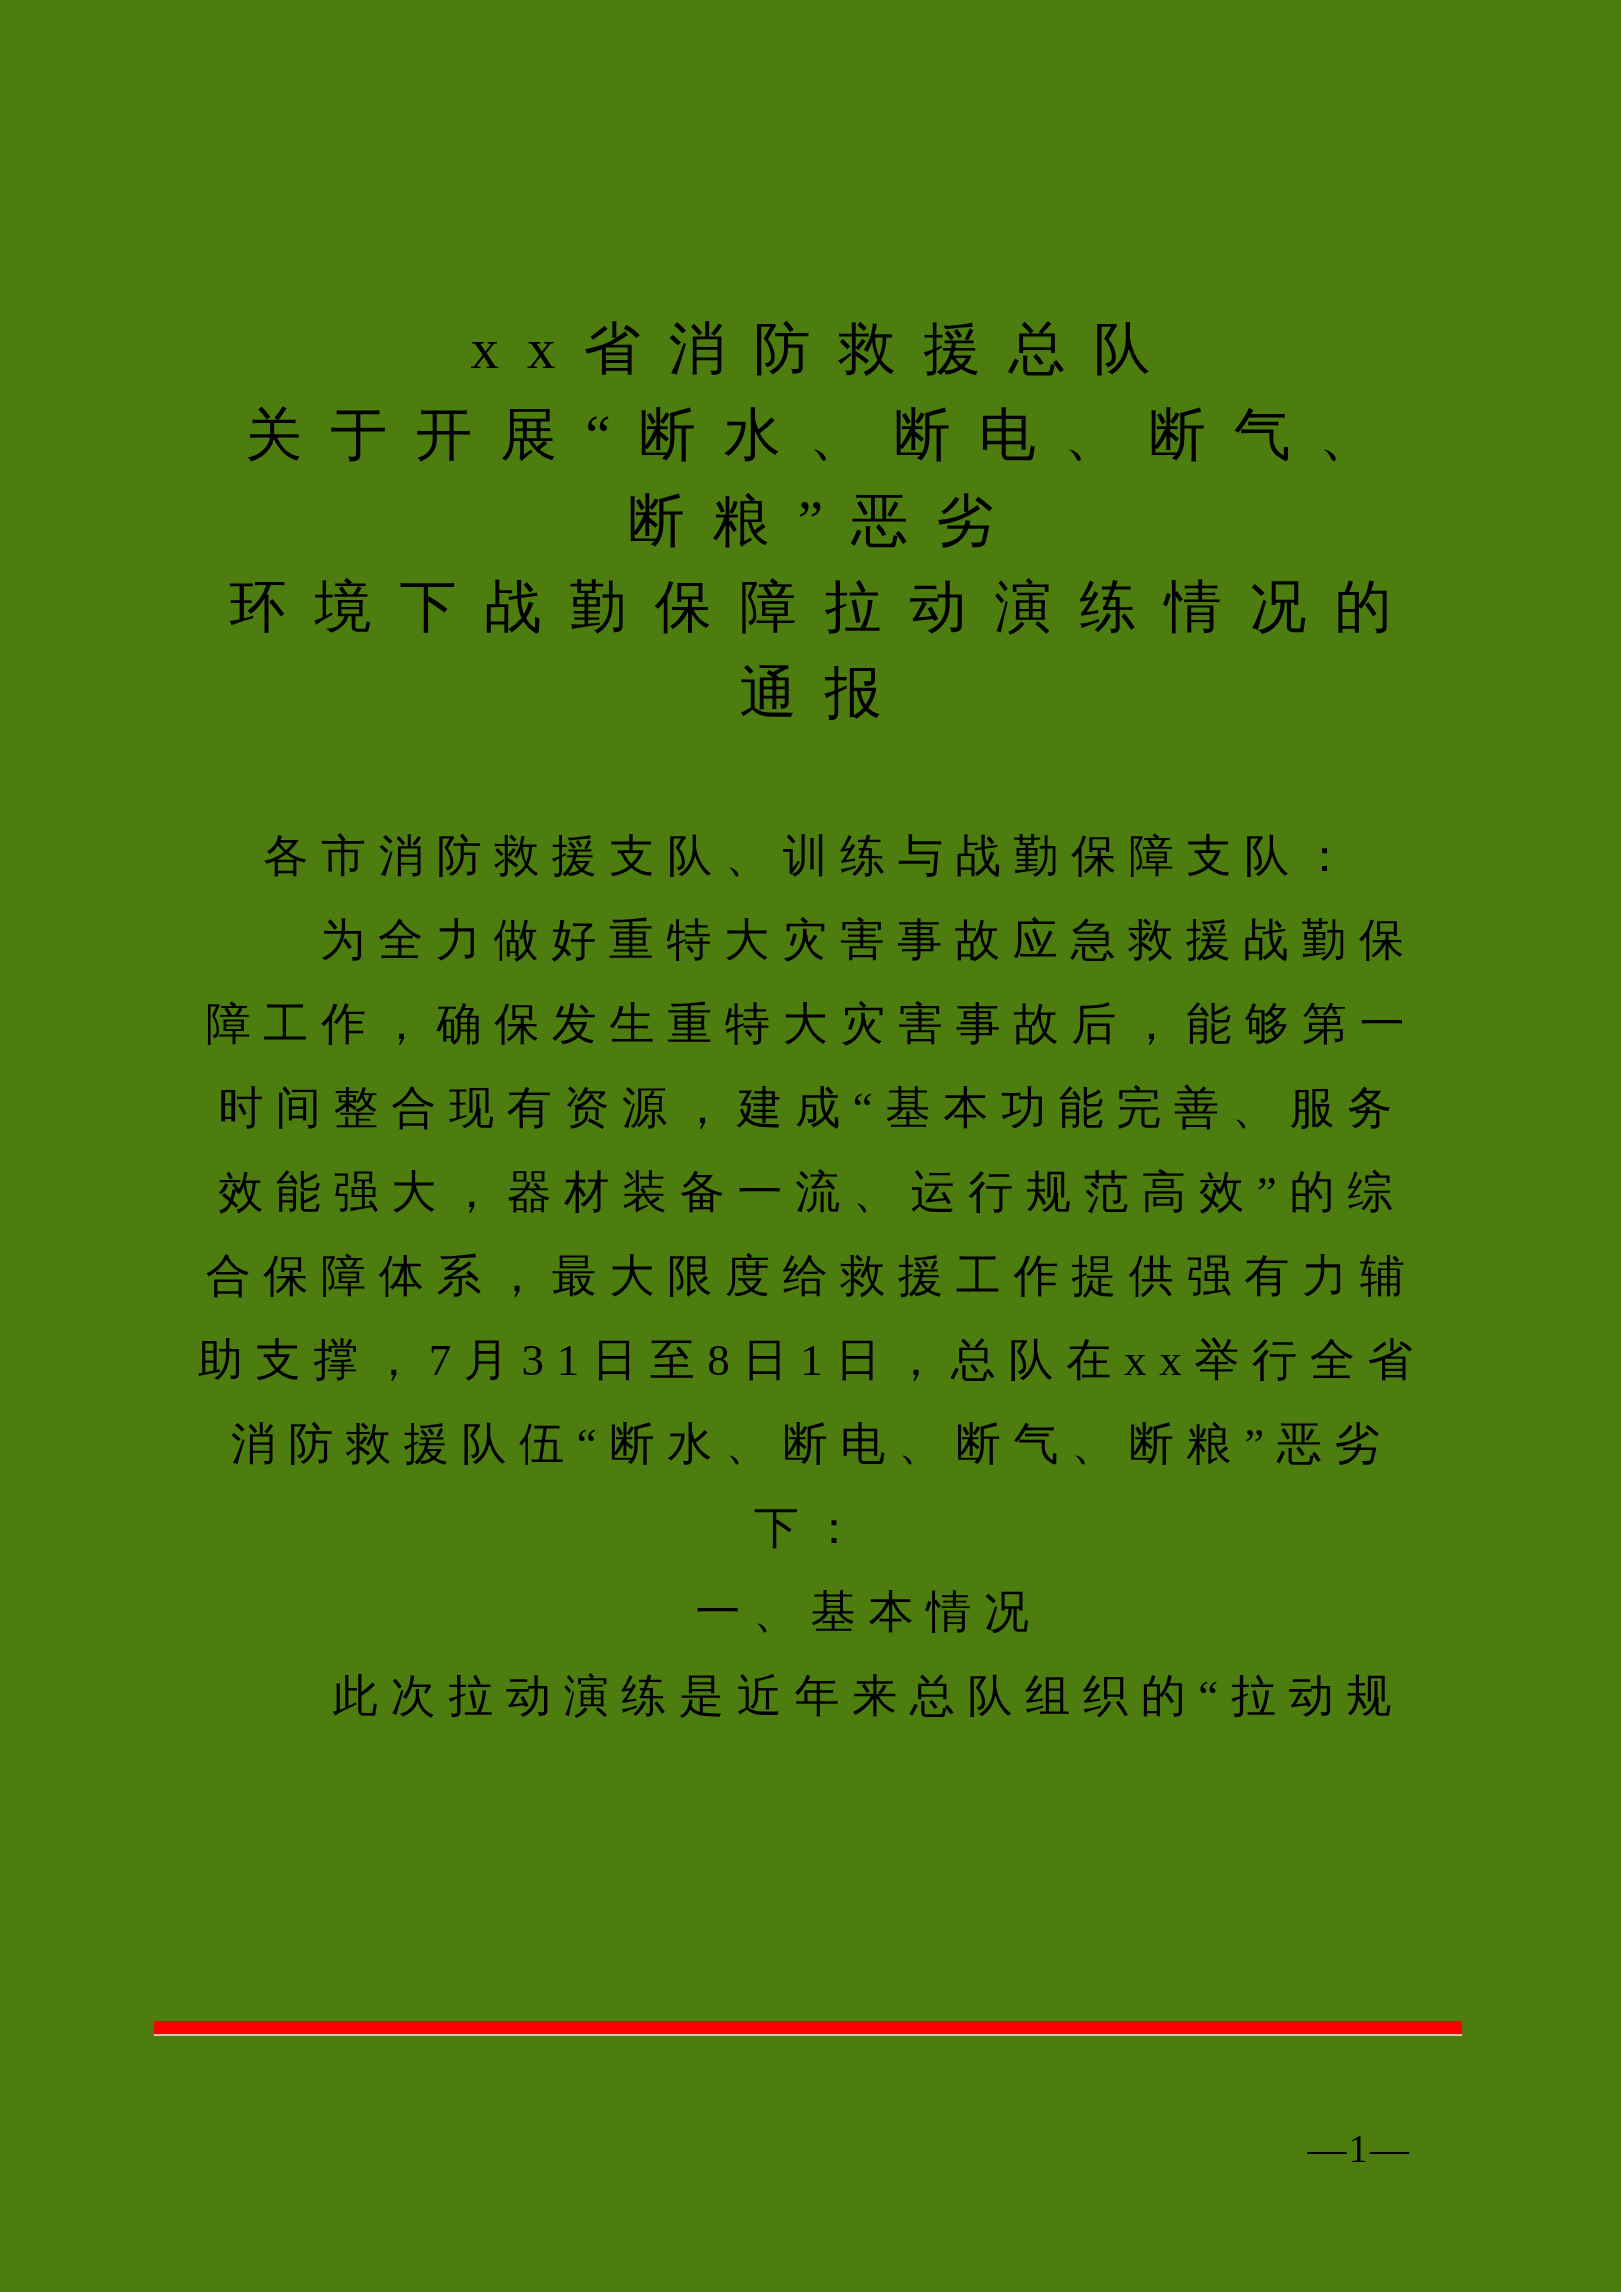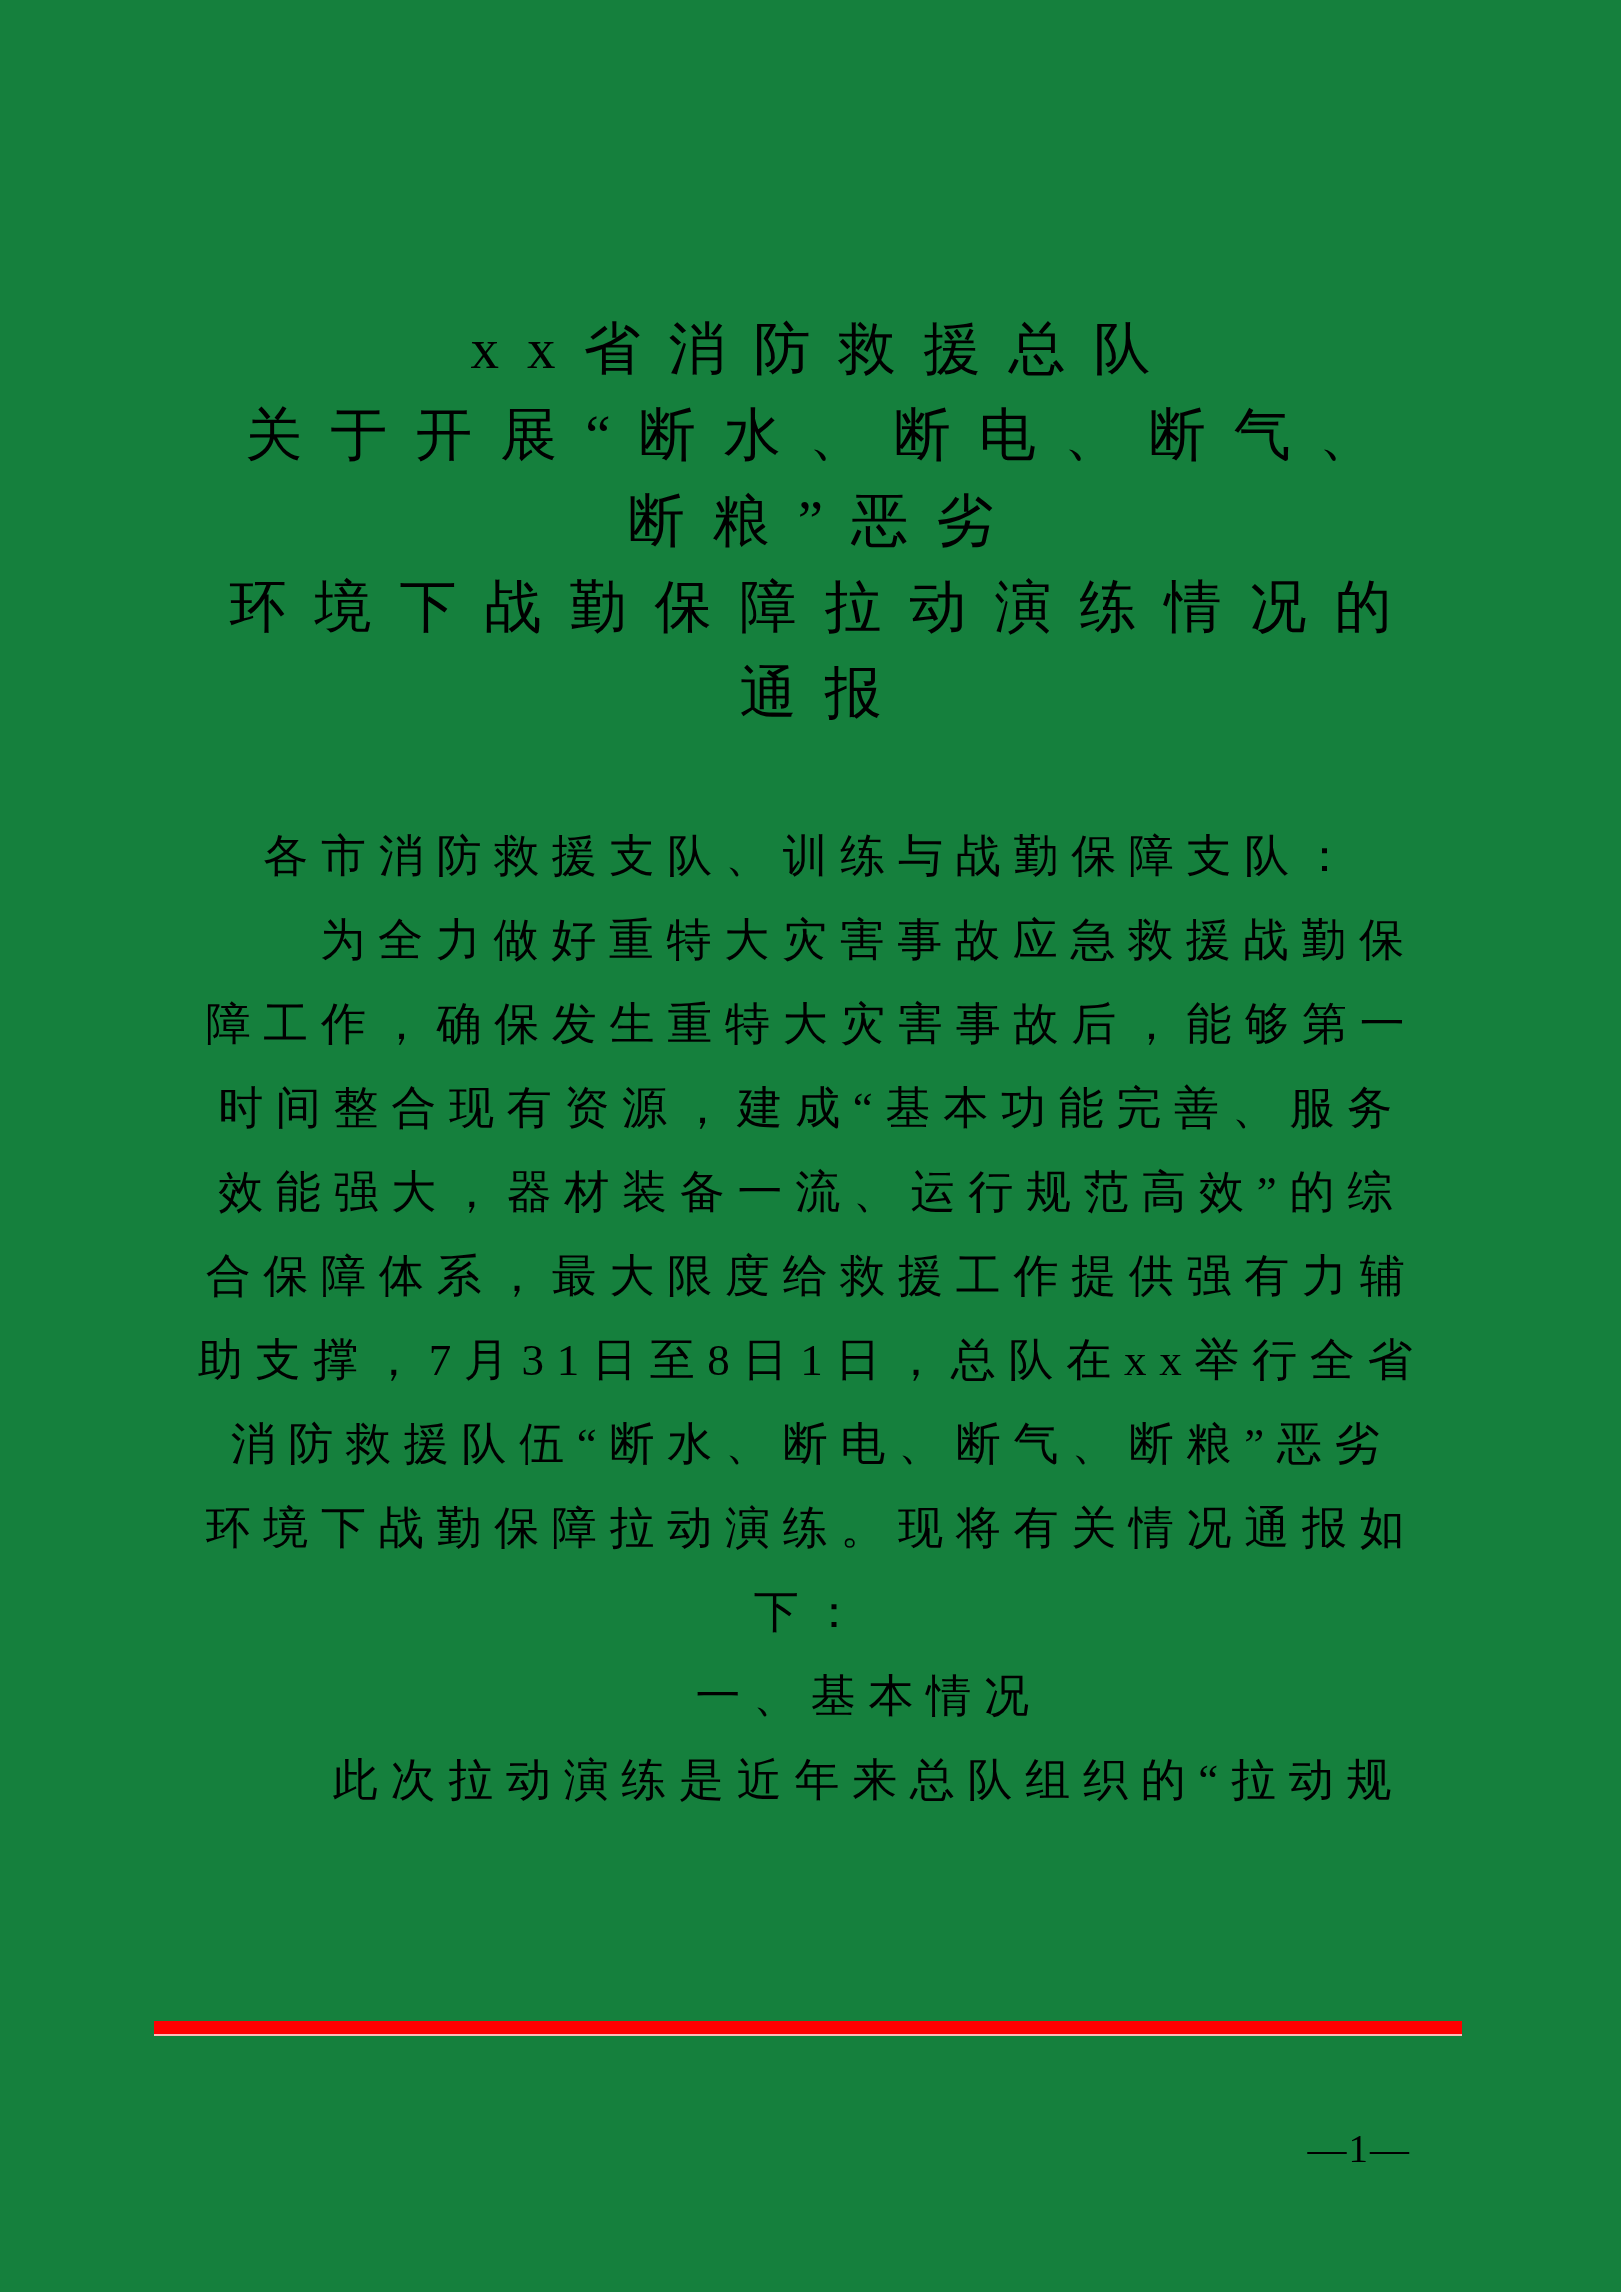--- a/index.html
+++ b/index.html
@@ -5,21 +5,21 @@
   html, body {
     margin: 0;
     padding: 0;
     background: #888;
   }
   .page {
     position: relative;
     width: 1621px;
     height: 2293px;
     margin: 0 auto;
-    background: #15803d;
+    background: #4d7c0f;
     color: #000000;
     font-family: "Liberation Serif", serif;
     overflow: hidden;
   }
   
   .title-block {
     padding-top: 306px;
     text-align: center;
     font-size: 57px;
     font-weight: 500;
@@ -81,21 +81,20 @@
 
   <div class="body-block">
     <div class="body-line">各市消防救援支队、训练与战勤保障支队：</div>
     <div class="body-line indent">为全力做好重特大灾害事故应急救援战勤保</div>
     <div class="body-line">障工作，确保发生重特大灾害事故后，能够第一</div>
     <div class="body-line">时间整合现有资源，建成“基本功能完善、服务</div>
     <div class="body-line">效能强大，器材装备一流、运行规范高效”的综</div>
     <div class="body-line">合保障体系，最大限度给救援工作提供强有力辅</div>
     <div class="body-line">助支撑，7月31日至8日1日，总队在xx举行全省</div>
     <div class="body-line">消防救援队伍“断水、断电、断气、断粮”恶劣</div>
-    <div class="body-line">环境下战勤保障拉动演练。现将有关情况通报如</div>
     <div class="body-line">下：</div>
     <div class="body-line indent">一、基本情况</div>
     <div class="body-line indent">此次拉动演练是近年来总队组织的“拉动规</div>
   </div>
 
   <div class="red-divider" style="background-color: rgb(255, 0, 0);"></div>
 
   <div class="page-number">—1—</div>
 
 </div>

